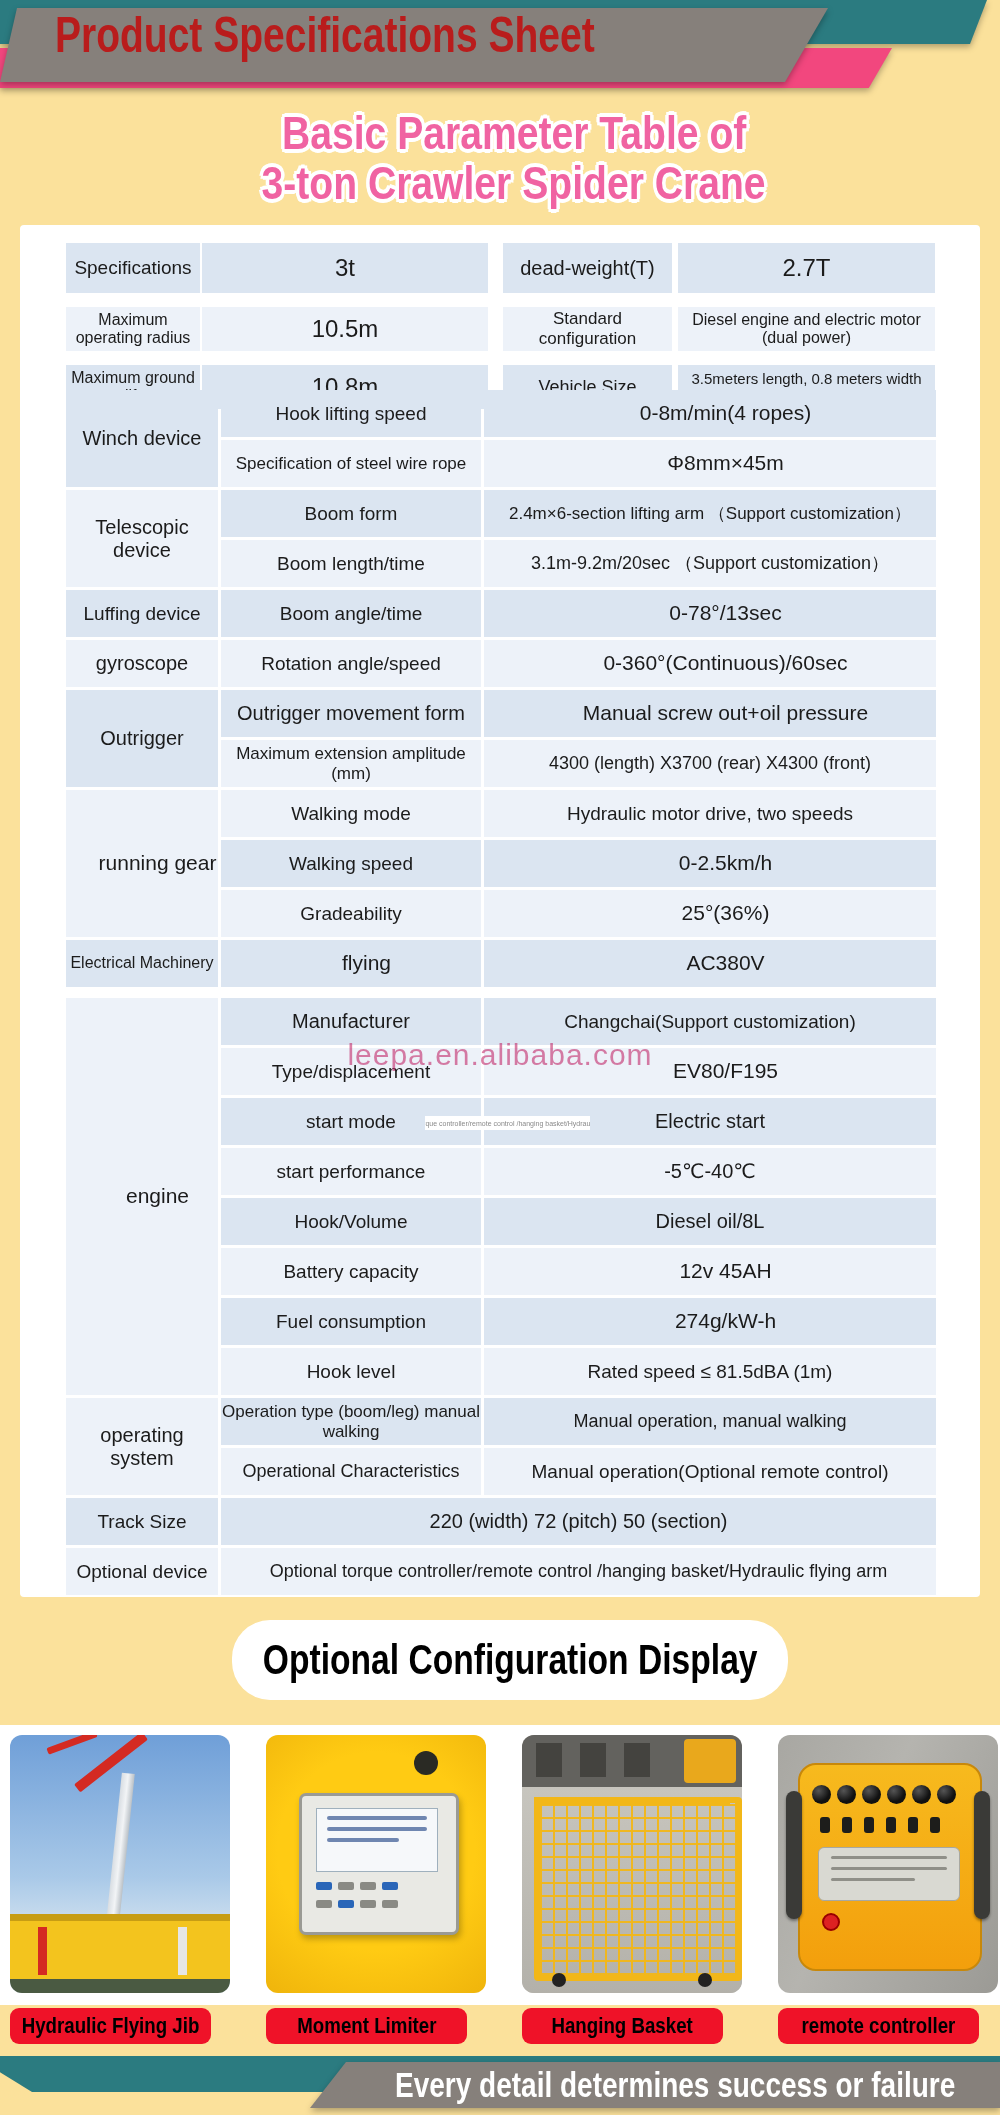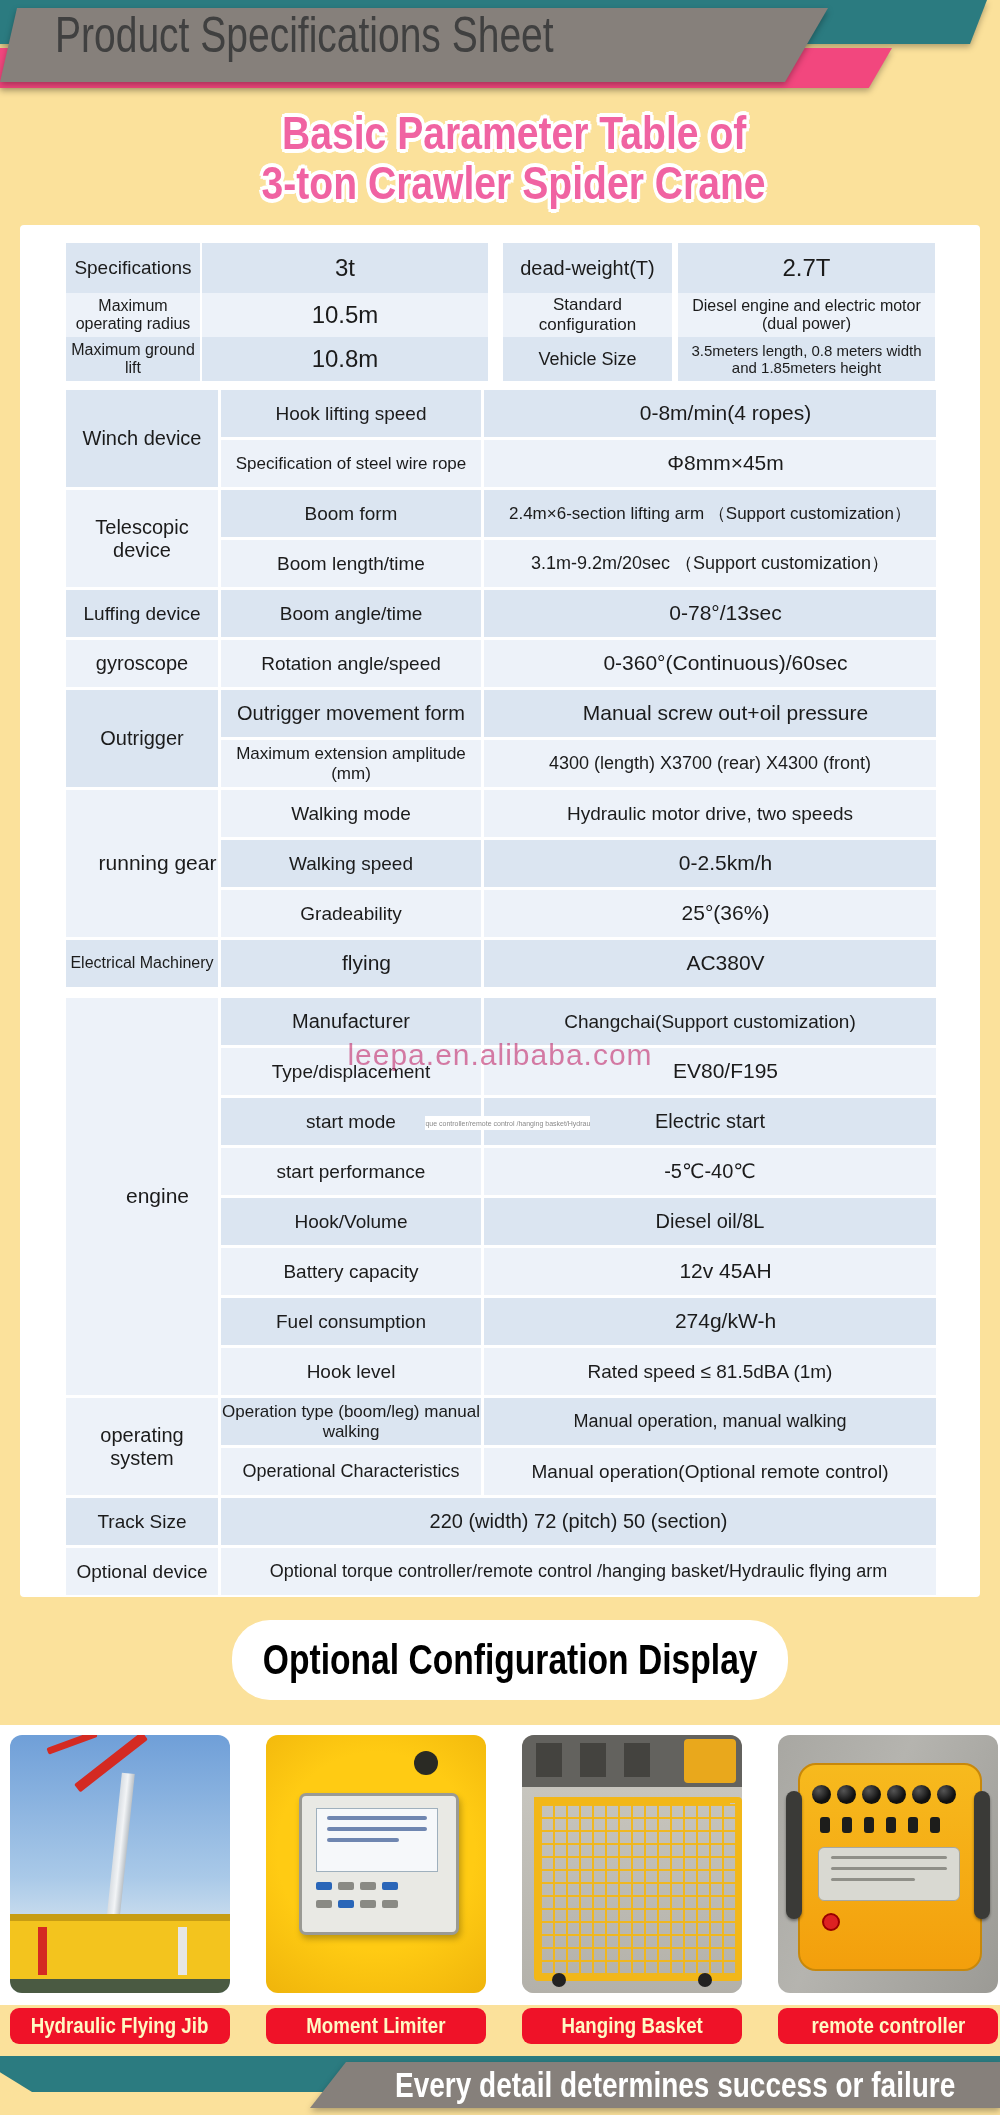--- a/index.html
+++ b/index.html
@@ -8,40 +8,40 @@
 
   
   .dsh{filter:drop-shadow(0 3px 3px rgba(0,0,0,.30));}
   .teal-band{position:absolute;top:0;left:0;width:1000px;height:44px;background:#2B7B80;
              clip-path:polygon(0 0,98.7% 0,97% 100%,0 100%);}
   .pink-band{position:absolute;top:48px;left:0;width:892px;height:40px;background:#F2477E;
              clip-path:polygon(0 0,100% 0,97.4% 100%,0 100%);}
   .gray-banner{position:absolute;top:8px;left:0;width:1000px;height:74px;background:#86807B;
              clip-path:polygon(1.7% 0,82.8% 0,78.5% 100%,0 100%);}
   .header-title{position:absolute;top:8px;left:55px;height:54px;display:flex;align-items:center;
-             font-size:50px;font-weight:normal;color:#404040;white-space:nowrap;}
+             font-size:50px;font-weight:bold;color:#b91c1c;white-space:nowrap;}
   .header-title span{display:inline-block;transform:scaleX(.78);transform-origin:left center;}
 
   
   .page-title{position:absolute;top:108px;left:0;width:1000px;text-align:center;
               font-weight:bold;color:#F063A2;line-height:50px;}
   .page-title div{font-size:46px;
      text-shadow:-4px 0 0 #fff,4px 0 0 #fff,0 -4px 0 #fff,0 4px 0 #fff,
                  -3px -3px 0 #fff,3px -3px 0 #fff,-3px 3px 0 #fff,3px 3px 0 #fff;padding-left:28px;}
   .page-title span{display:inline-block;transform:scaleX(.85);}
 
   
   .panel{position:absolute;left:20px;top:225px;width:960px;height:1372px;background:#fff;border-radius:4px;}
 
   .cell{display:flex;align-items:center;justify-content:center;text-align:center;line-height:1.15;}
   .d{background:#DBE5F1;} .l{background:#EDF2F9;}
 
   #topTable{position:absolute;left:66px;top:243px;display:grid;
             grid-template-columns:134px 2px 286px 15px 169px 6px 257px;
-            grid-template-rows:50px 44px 44px;row-gap:0;}
+            grid-template-rows:50px 44px 44px;row-gap:14px;}
   .tc1{grid-column:1;} .tc2{grid-column:3;} .tc3{grid-column:5;} .tc4{grid-column:7;}
 
   #grid1{position:absolute;left:66px;top:390px;display:grid;
          grid-template-columns:152px 260px 452px;grid-auto-rows:47px;gap:3px;}
   #grid2{position:absolute;left:66px;top:998px;display:grid;
          grid-template-columns:152px 260px 452px;grid-auto-rows:47px;gap:3px;}
 
   .f15{font-size:15px;} .f16{font-size:16px;} .f17{font-size:17px;} .f18{font-size:18px;}
   .f19{font-size:19px;} .f20{font-size:20px;} .f21{font-size:21px;padding-left:31px;} .f24{font-size:24px;}
 
@@ -52,22 +52,22 @@
             font-size:7px;color:#8a8a8a;display:flex;align-items:center;justify-content:center;
             white-space:nowrap;overflow:hidden;}
 
   
   .opt-banner{position:absolute;left:232px;top:1620px;width:556px;height:80px;background:#fff;
               border-radius:38px;display:flex;align-items:center;justify-content:center;
               font-size:42px;font-weight:bold;color:#000;white-space:nowrap;}
   .opt-banner span{display:inline-block;transform:scaleX(.8);}
   .photo-band{position:absolute;left:0;top:1725px;width:1000px;height:280px;background:#fff;}
   .photo{position:absolute;top:1735px;width:220px;height:258px;border-radius:12px;overflow:hidden;}
-  .tag{position:absolute;top:2008px;width:220px;height:36px;background:#EF1228;border-radius:9px;
-       display:flex;align-items:center;justify-content:center;font-size:22px;font-weight:bold;color:#fef9c3;
+  .tag{position:absolute;top:2008px;width:201px;height:36px;background:#EF1228;border-radius:9px;
+       display:flex;align-items:center;justify-content:center;font-size:22px;font-weight:bold;color:#000000;
        white-space:nowrap;}
   .tag span{display:inline-block;transform:scaleX(.85);}
   .px1{left:10px;} .px2{left:266px;} .px3{left:522px;} .px4{left:778px;}
 
   
   .p1{background:linear-gradient(180deg,#6f9fd8 0%,#a9c9e8 55%,#cfe0ef 75%);}
   .p1-boom{position:absolute;left:104px;top:38px;width:13px;height:150px;background:linear-gradient(90deg,#d8dde2,#f2f4f6,#b9c0c6);transform:rotate(6deg);}
   .p1-jib{position:absolute;left:58px;top:22px;width:86px;height:10px;background:#D42A22;transform:rotate(-38deg);border-radius:2px;}
   .p1-jib2{position:absolute;left:36px;top:4px;width:52px;height:7px;background:#D42A22;transform:rotate(-20deg);border-radius:2px;}
   .p1-wall{position:absolute;left:0;bottom:14px;width:220px;height:58px;background:#F3C41E;}

